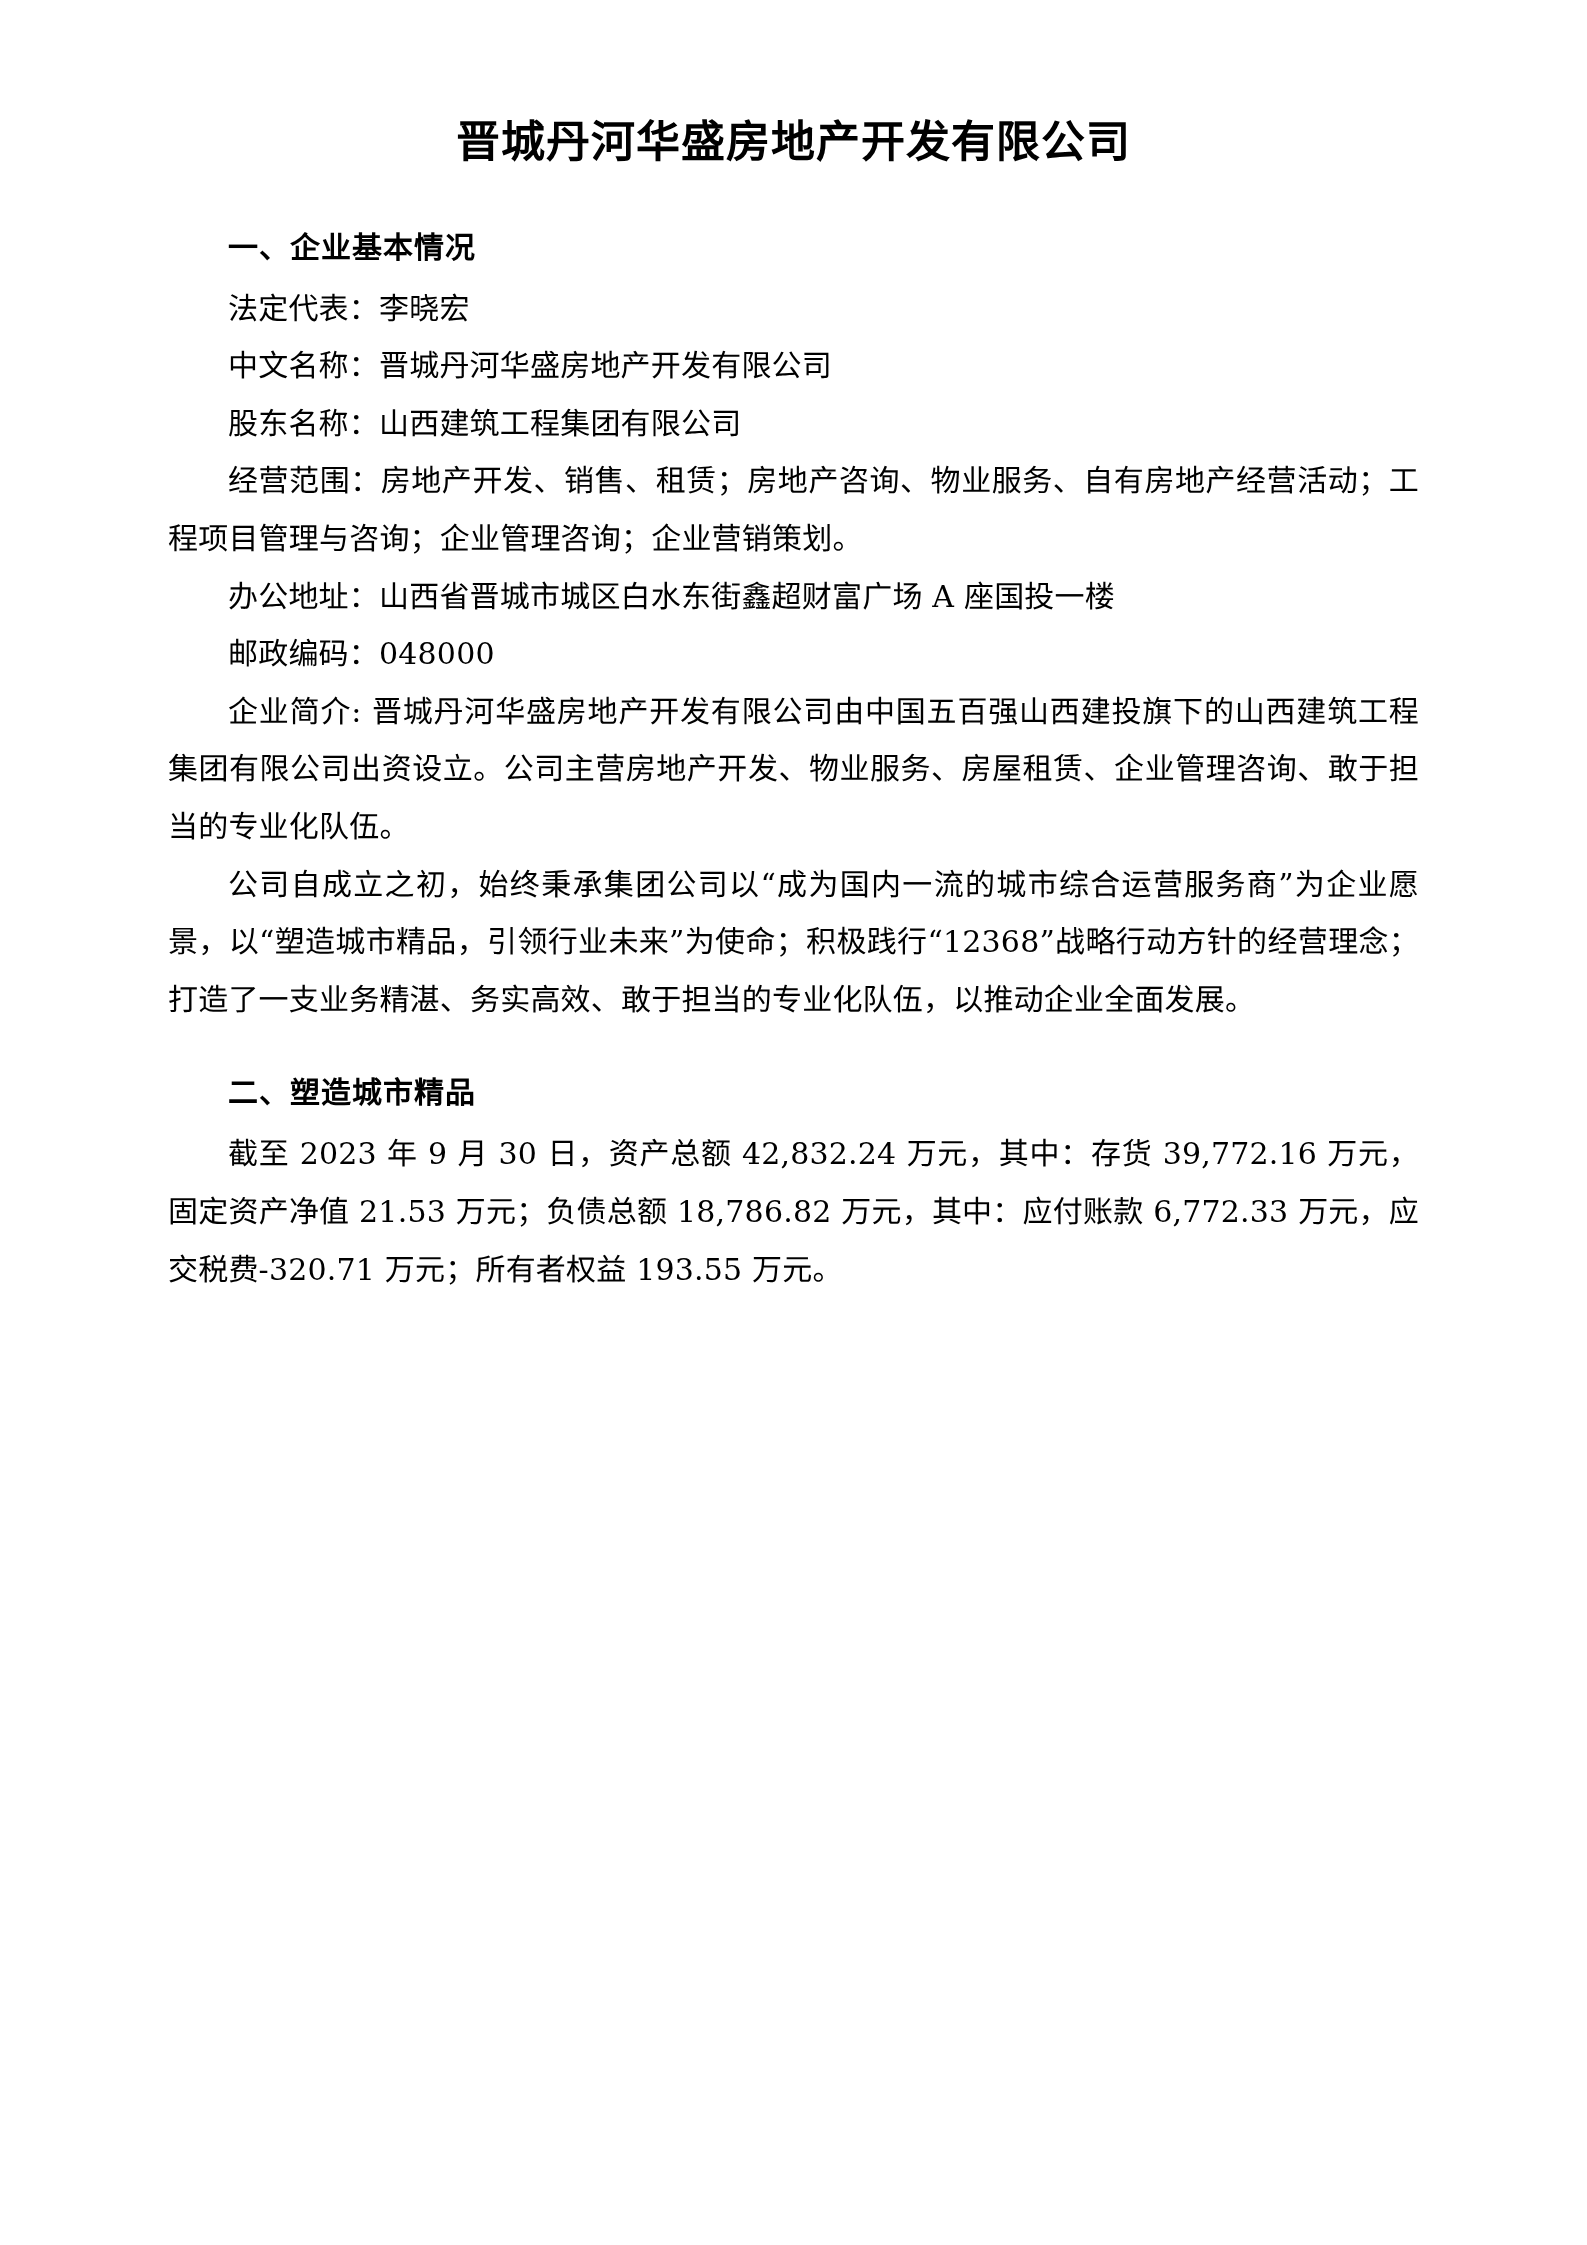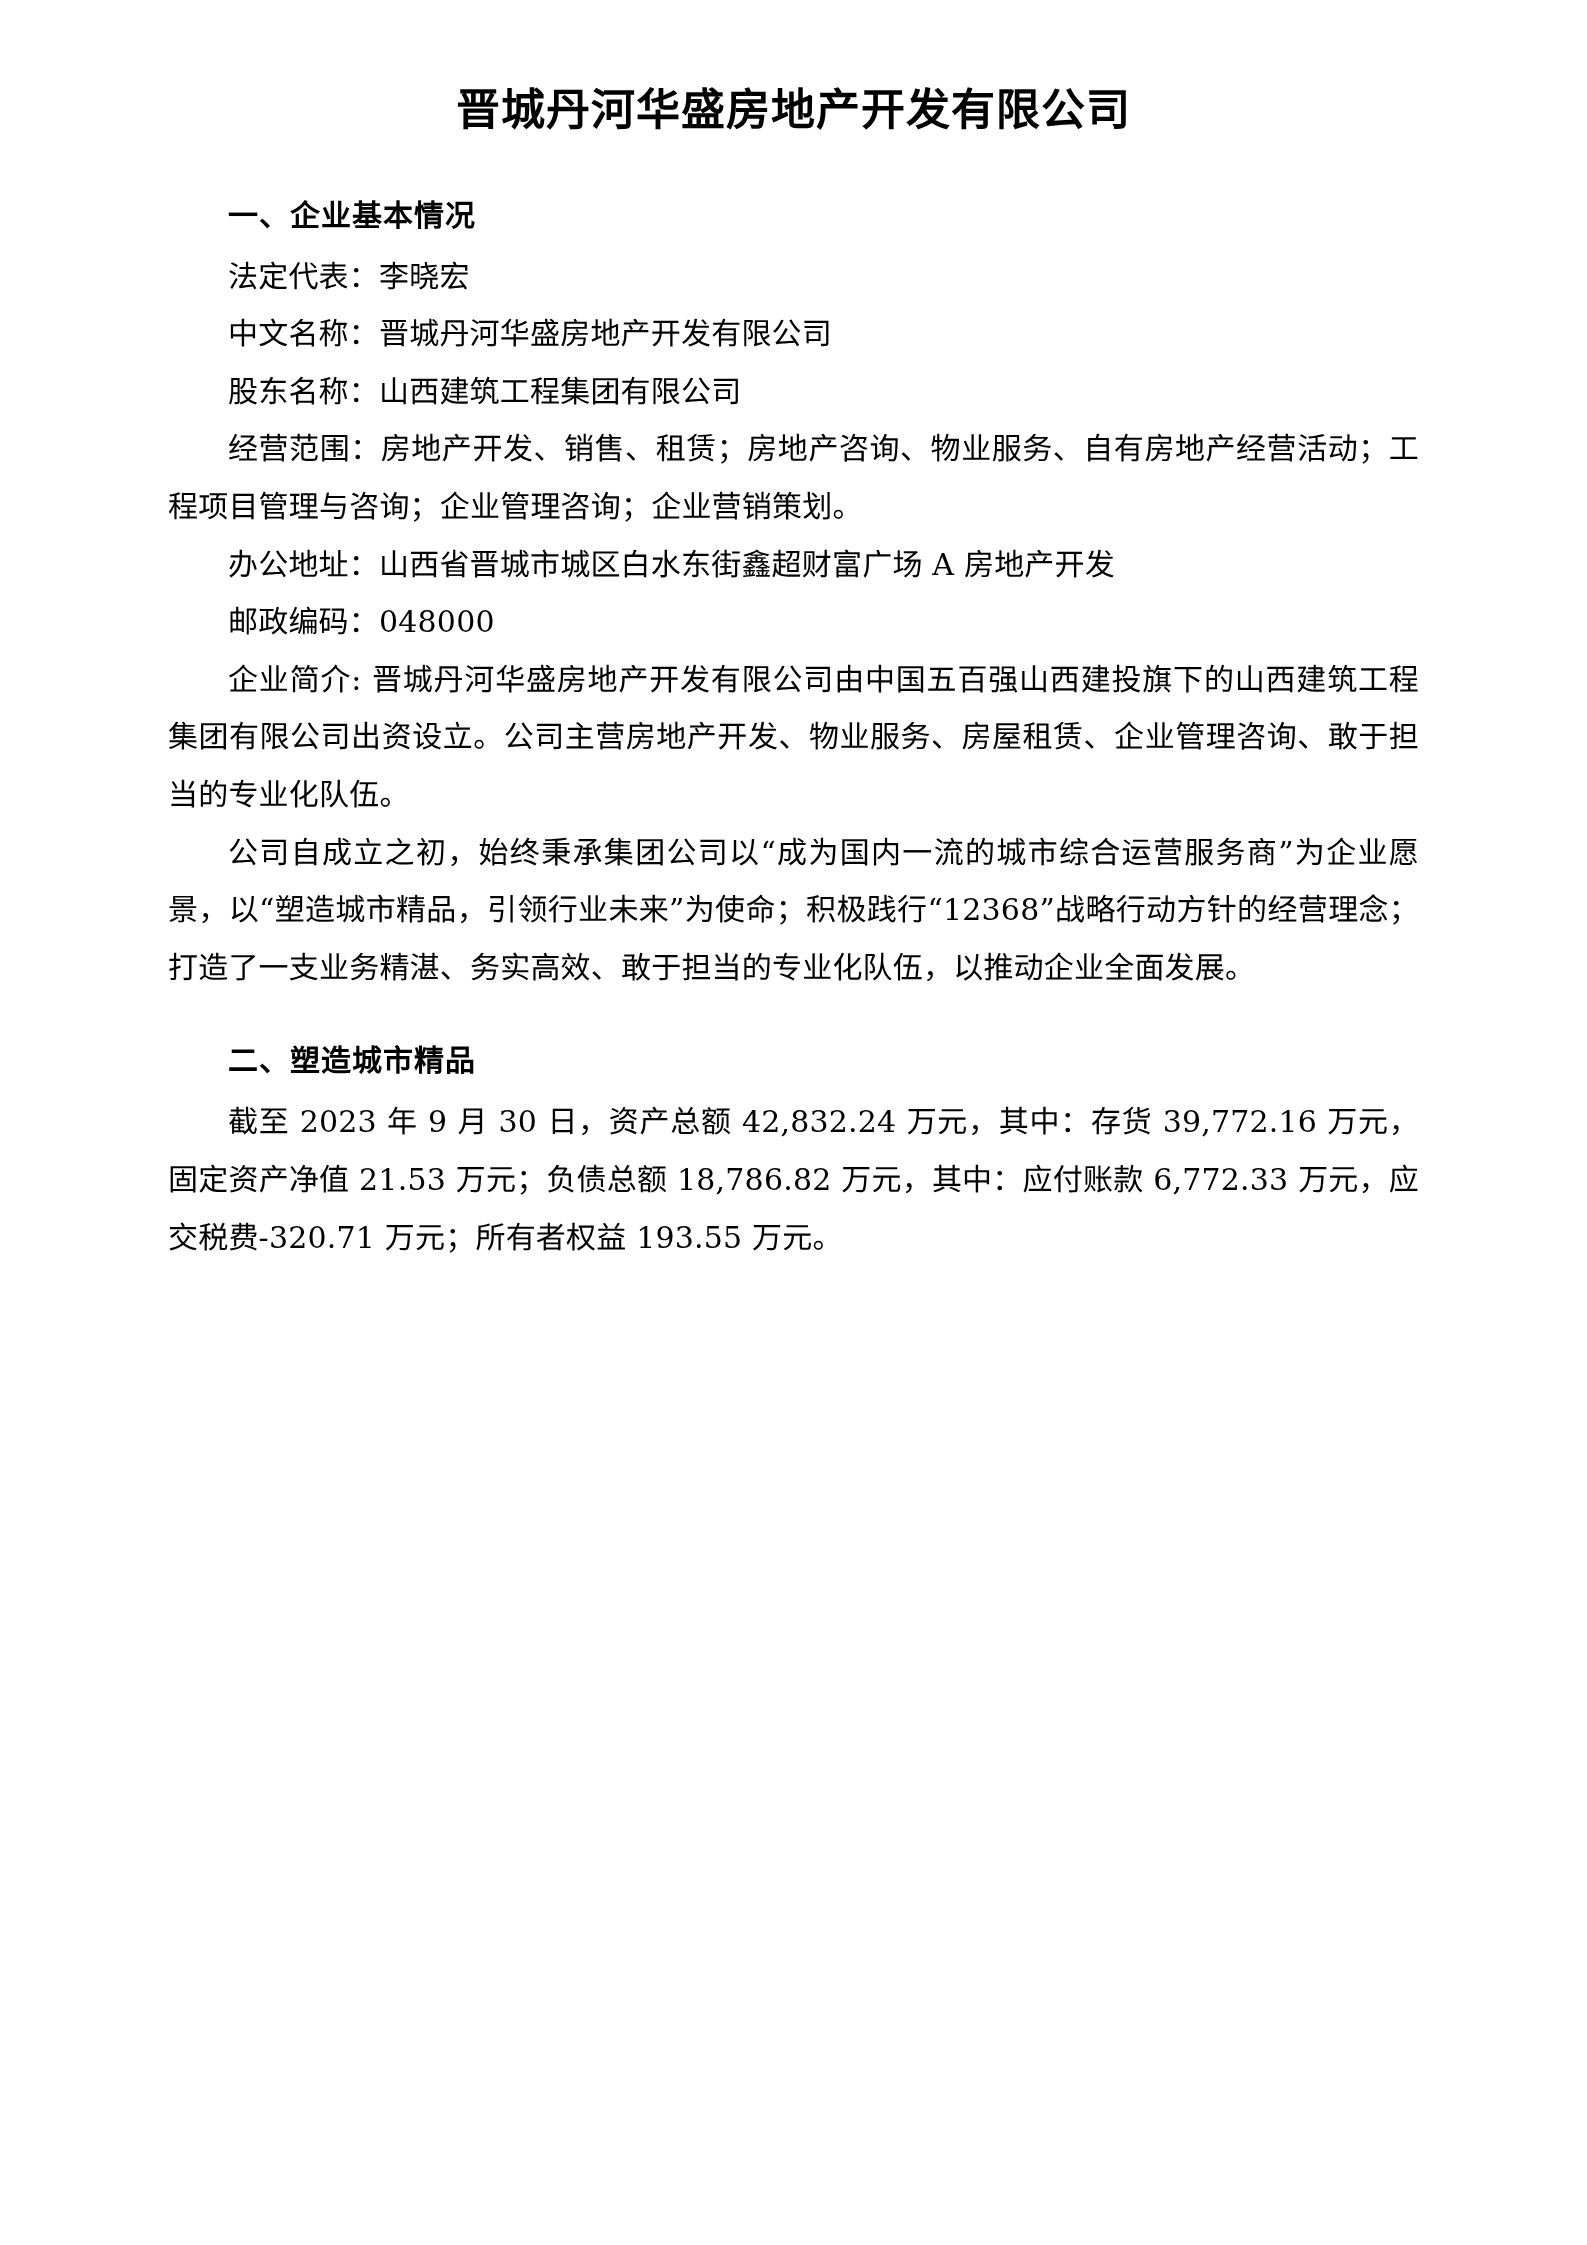--- a/index.html
+++ b/index.html
@@ -7,21 +7,21 @@
     padding: 0;
     background: #ffffff;
   }
   .page {
     width: 1587px;
     height: 2245px;
     background: #ffffff;
     margin: 0 auto;
     position: relative;
     box-sizing: border-box;
-    padding: 64px 168px 60px 168px;
+    padding: 96px 168px 60px 168px;
     font-family: "DejaVu Serif", "Liberation Serif", serif;
     color: #000000;
   }
   .title-block {
     text-align: center;
     margin-top: 10px;
   }
   .doc-title {
     font-family: "DejaVu Serif", "Liberation Serif", serif;
     font-weight: bold;
@@ -72,21 +72,21 @@
 
   <div class="body-wrap">
 
     <div class="section">
       <div class="section-heading">一、企业基本情况</div>
 
       <p class="para field">法定代表：李晓宏</p>
       <p class="para field">中文名称：晋城丹河华盛房地产开发有限公司</p>
       <p class="para field">股东名称：山西建筑工程集团有限公司</p>
       <p class="para field">经营范围：房地产开发、销售、租赁；房地产咨询、物业服务、自有房地产经营活动；工程项目管理与咨询；企业管理咨询；企业营销策划。</p>
-      <p class="para field">办公地址：山西省晋城市城区白水东街鑫超财富广场 A 房地产开发</p>
+      <p class="para field">办公地址：山西省晋城市城区白水东街鑫超财富广场 A 座国投一楼</p>
       <p class="para field">邮政编码：048000</p>
       <p class="para field">企业简介: 晋城丹河华盛房地产开发有限公司由中国五百强山西建投旗下的山西建筑工程集团有限公司出资设立。公司主营房地产开发、物业服务、房屋租赁、企业管理咨询、敢于担当的专业化队伍。</p>
 
       <p class="para indent">公司自成立之初，始终秉承集团公司以“成为国内一流的城市综合运营服务商”为企业愿景，以“塑造城市精品，引领行业未来”为使命；积极践行“12368”战略行动方针的经营理念；打造了一支业务精湛、务实高效、敢于担当的专业化队伍，以推动企业全面发展。</p>
     </div>
 
     <div class="section">
       <div class="section-heading">二、塑造城市精品</div>
       <p class="para indent">截至 2023 年 9 月 30 日，资产总额 42,832.24 万元，其中：存货 39,772.16 万元，固定资产净值 21.53 万元；负债总额 18,786.82 万元，其中：应付账款 6,772.33 万元，应交税费-320.71 万元；所有者权益 193.55 万元。</p>
     </div>

